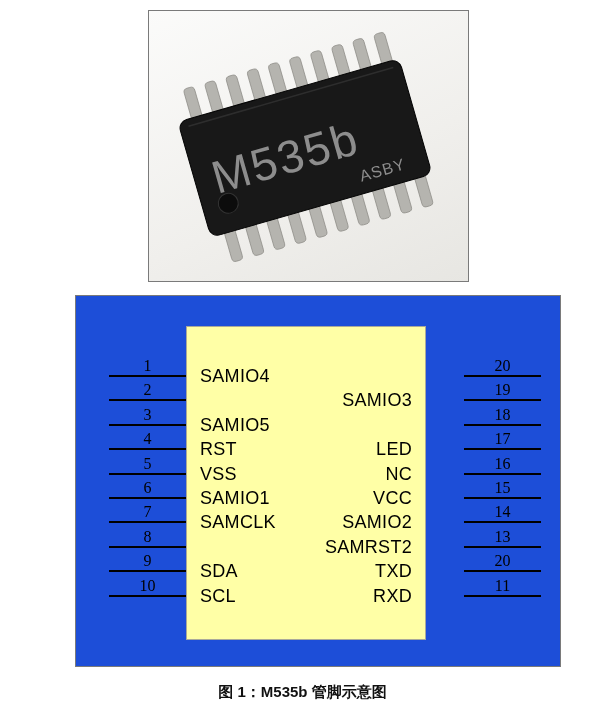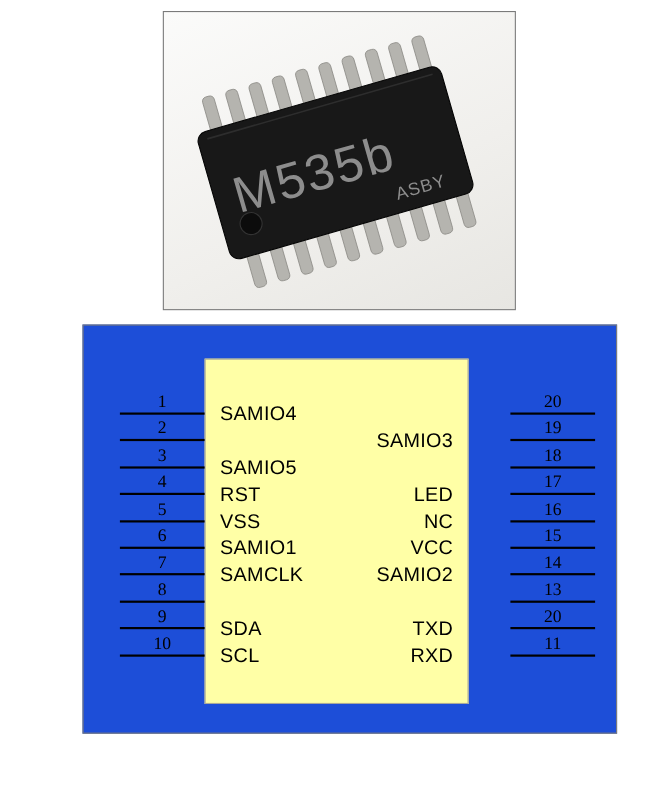--- a/index.html
+++ b/index.html
@@ -103,20 +103,21 @@
       <span class="lbl left" style="--i:5">SAMIO1</span>
       <span class="lbl left" style="--i:6">SAMCLK</span>
       <span class="lbl left" style="--i:8">SDA</span>
       <span class="lbl left" style="--i:9">SCL</span>
 
       <span class="lbl right" style="--i:1">SAMIO3</span>
       <span class="lbl right" style="--i:3">LED</span>
       <span class="lbl right" style="--i:4">NC</span>
       <span class="lbl right" style="--i:5">VCC</span>
       <span class="lbl right" style="--i:6">SAMIO2</span>
+      <span class="lbl right" style="--i:7">SAMRST2</span>
       <span class="lbl right" style="--i:8">TXD</span>
       <span class="lbl right" style="--i:9">RXD</span>
     </div>
 
     <div class="pin-row left" style="--i:0">
       <span class="pin-num">1</span>
       <div class="pin-line"></div>
     </div>
     <div class="pin-row left" style="--i:1">
       <span class="pin-num">2</span>
@@ -191,14 +192,15 @@
       <span class="pin-num">20</span>
       <div class="pin-line"></div>
     </div>
     <div class="pin-row right" style="--i:9">
       <span class="pin-num">11</span>
       <div class="pin-line"></div>
     </div>
 
   </div>
 
+  <div class="caption">图 1：M535b 管脚示意图</div>
 
 </div>
 
 </body></html>

